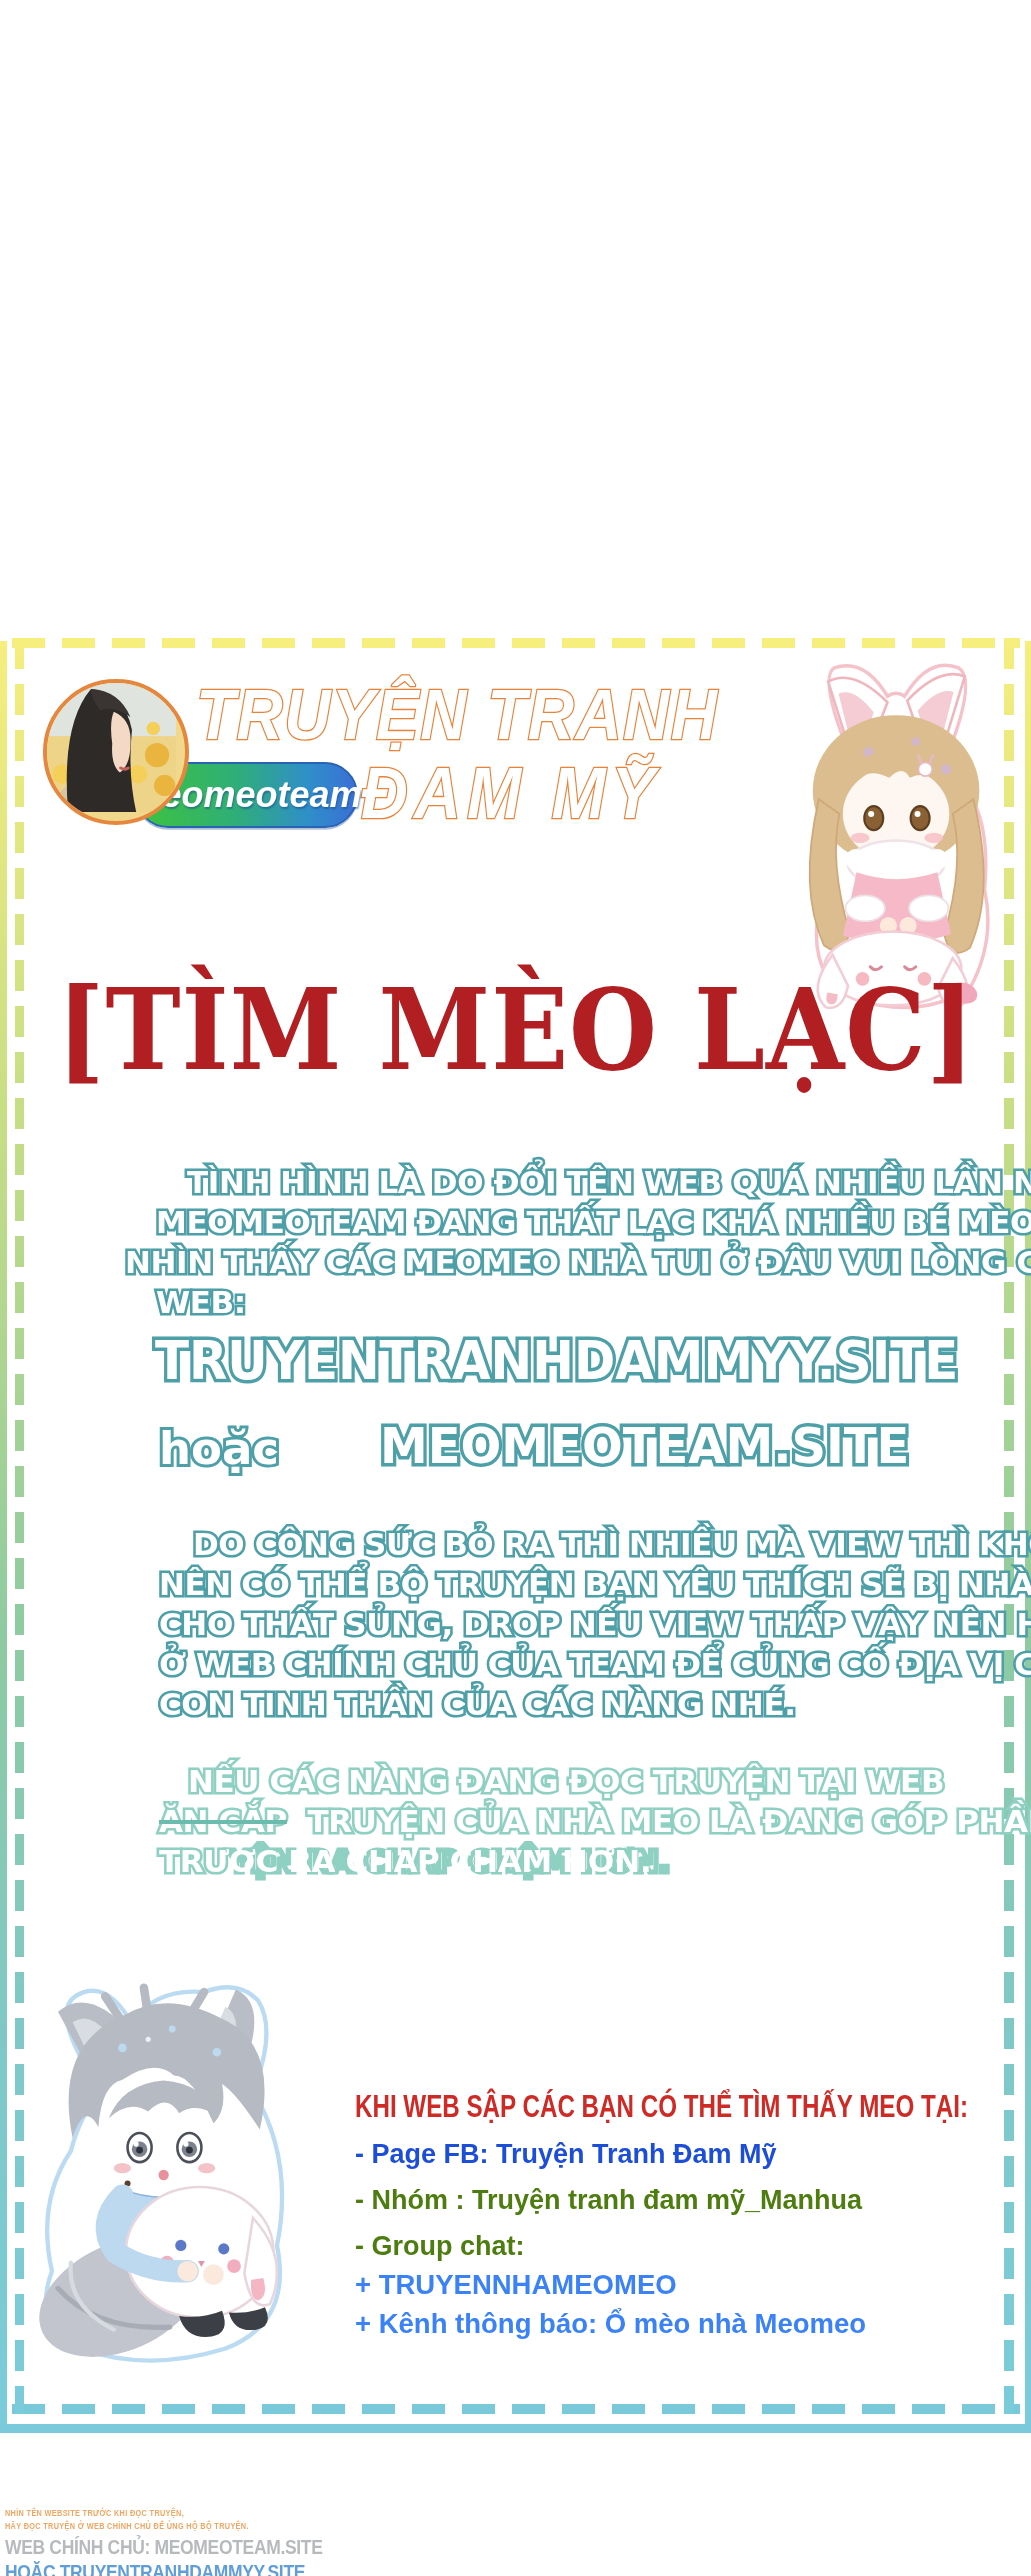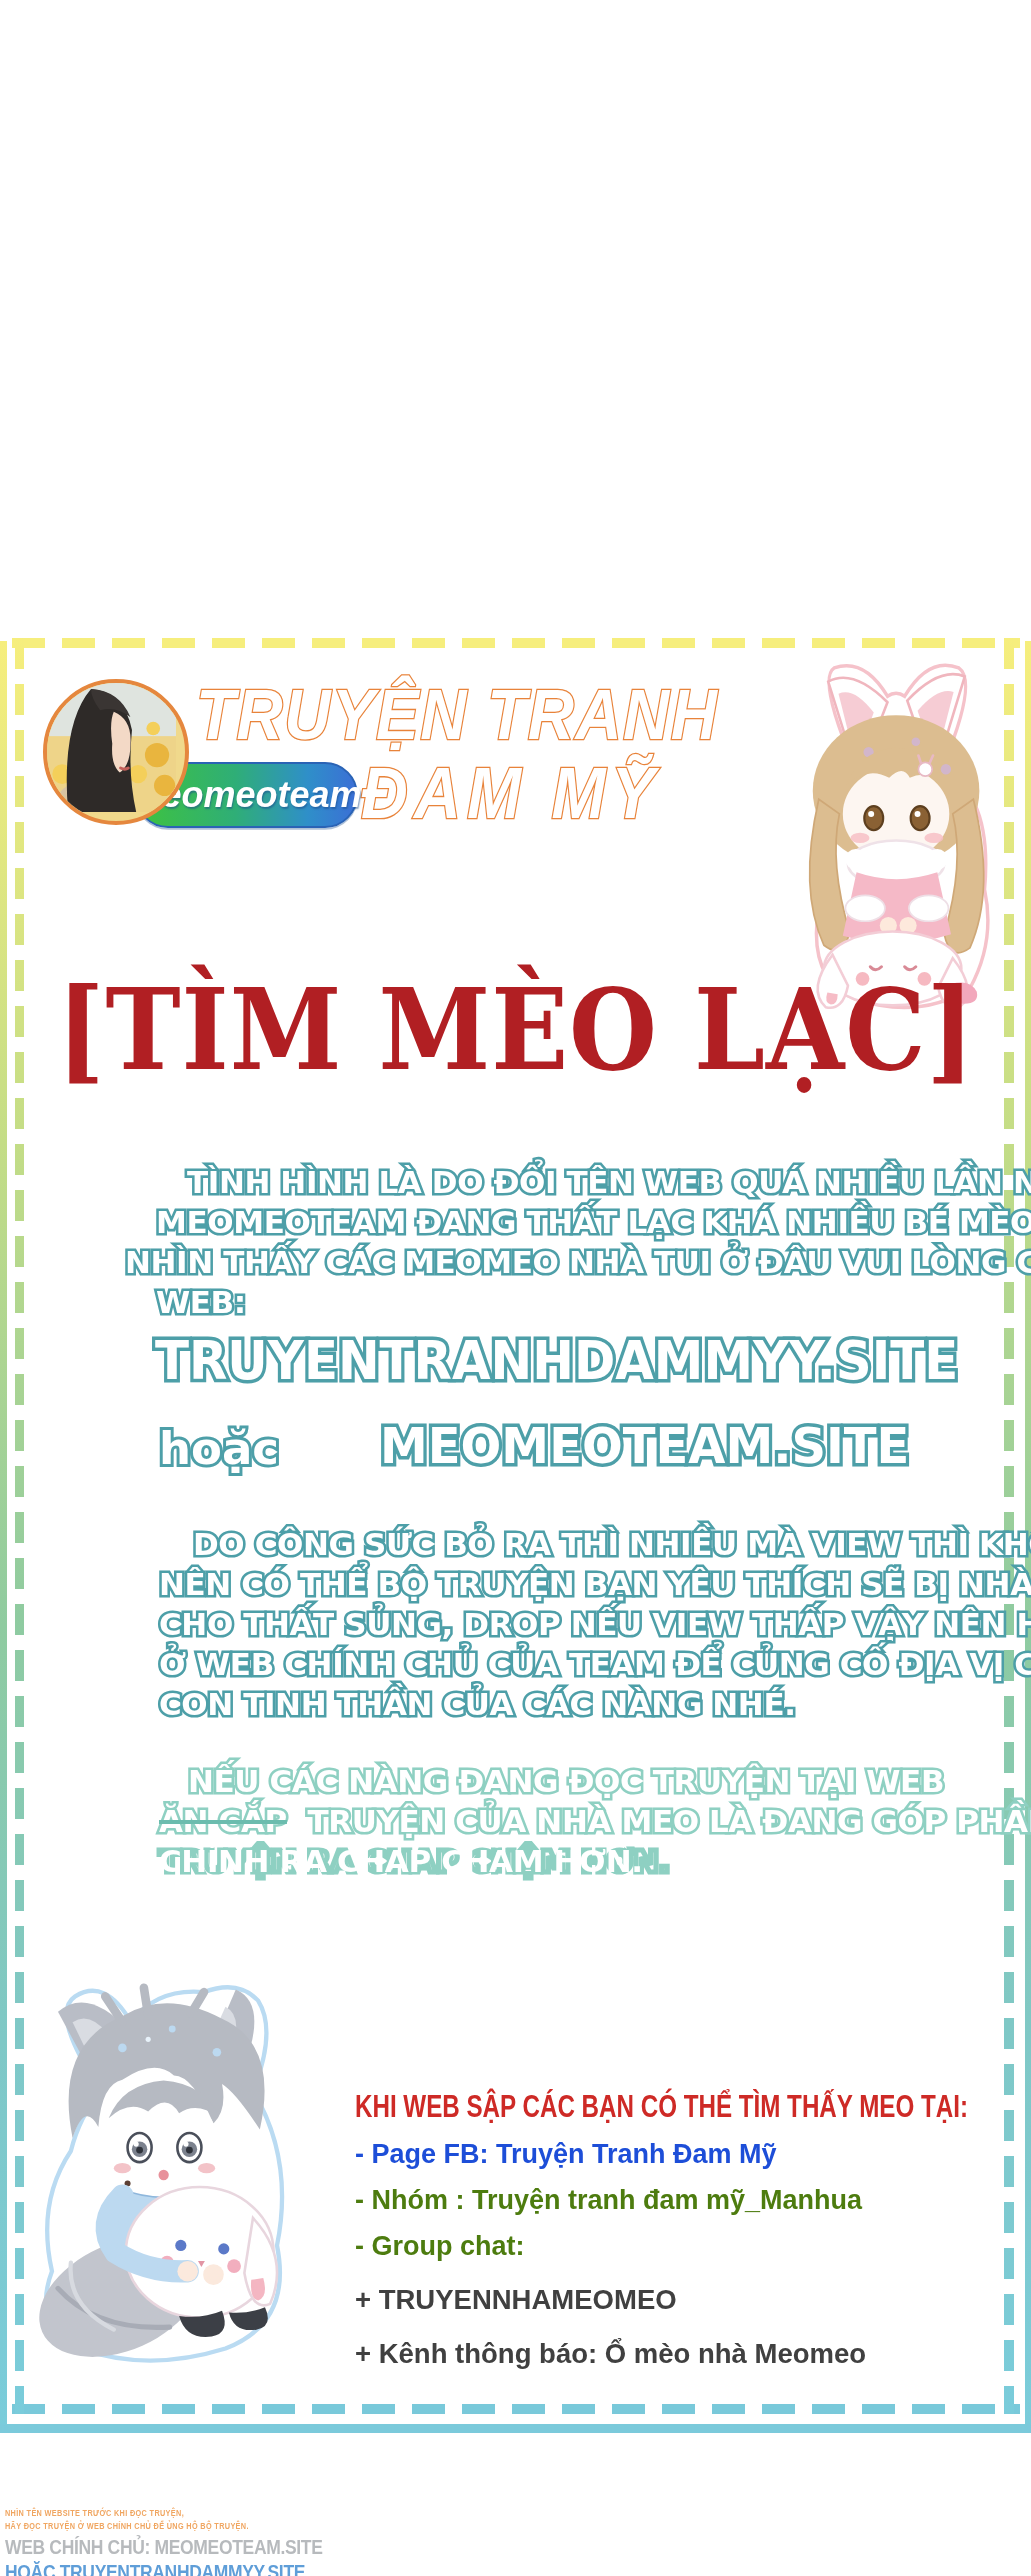--- a/index.html
+++ b/index.html
@@ -66,21 +66,21 @@
   .rest{display:inline-block;margin-left:10.3px;}
 
   
   .contacts{position:absolute;left:355px;top:2089px;width:567px;
     font-family:"Liberation Sans",sans-serif;}
   .c-heading{font-size:31px;font-weight:700;color:#ce2a26;transform:scaleX(.78);
     transform-origin:left top;white-space:nowrap;line-height:36px;}
   .c-item{font-weight:700;white-space:nowrap;}
   .c-maroon{color:#4d7c0f;font-size:27px;line-height:34px;margin-top:12px;}
   .c-item-1{color:#1d4ed8;}
-  .c-black{color:#404040;font-size:27.5px;line-height:34px;margin-top:20px;}
+  .c-black{color:#3b82f6;font-size:27.5px;line-height:34px;margin-top:5px;}
 
   
   .footer{position:absolute;left:5.2px;top:2507px;font-family:"Liberation Sans",sans-serif;}
   .f-small{font-size:8.6px;font-weight:700;color:#f0a661;transform:scaleX(.85);
     transform-origin:left;line-height:13px;letter-spacing:0.4px;white-space:nowrap;}
   .f-main{font-size:20.6px;font-weight:700;transform:scaleX(.85);transform-origin:left;
     line-height:22.4px;margin-top:2.6px;white-space:nowrap;letter-spacing:-0.4px;}
   .f-grey{color:#b7babd;}
   .f-blue{color:#5f9ed8;}
 
@@ -205,21 +205,21 @@
     <div class="line outlined" data-text="Ở WEB CHÍNH CHỦ CỦA TEAM ĐỂ CỦNG CỐ ĐỊA VỊ CHO ĐỨA">Ở WEB CHÍNH CHỦ CỦA TEAM ĐỂ CỦNG CỐ ĐỊA VỊ CHO ĐỨA</div>
     <div class="line outlined" data-text="CON TINH THẦN CỦA CÁC NÀNG NHÉ.">CON TINH THẦN CỦA CÁC NÀNG NHÉ.</div>
   </div>
 
   <div class="para p3">
     <div class="line outlined" style="margin-left:29px" data-text="NẾU CÁC NÀNG ĐANG ĐỌC TRUYỆN TẠI WEB">NẾU CÁC NÀNG ĐANG ĐỌC TRUYỆN TẠI WEB</div>
     <div class="line">
       <span class="struck outlined" data-text="ĂN CẮP">ĂN CẮP</span>
       <span class="rest outlined" data-text="TRUYỆN CỦA NHÀ MEO LÀ ĐANG GÓP PHẦN ĐỂ BỘ">TRUYỆN CỦA NHÀ MEO LÀ ĐANG GÓP PHẦN ĐỂ BỘ</span>
     </div>
-    <div class="line outlined" data-text="TRUYỆN RA CHAP CHẬM HƠN.">CHÍNH RA CHAP CHẬM HƠN.</div>
+    <div class="line outlined" data-text="TRUYỆN RA CHAP CHẬM HƠN.">TRƯỚC RA CHAP CHẬM HƠN.</div>
   </div>
 
   <div class="chibi-boy">
     <svg width="297" height="408" viewBox="0 0 345 475">
 
       <path d="M95,150 Q35,60 65,40 Q100,18 130,70 Q160,30 215,35 Q255,20 278,45 Q300,80 272,150 Q320,230 300,330 Q318,420 240,450 Q150,478 70,450 Q15,420 38,360 Q20,280 60,220 Q70,180 95,150 Z" fill="#ffffff" stroke="#badbf2" stroke-width="5"></path>
 
       <path d="M92,145 L45,58 Q80,28 128,80 Z" fill="#b9bdc6"></path>
       <path d="M90,128 L62,70 Q84,56 108,90 Z" fill="#d9dce2"></path>
       <path d="M212,125 L252,32 Q288,48 264,115 Z" fill="#b9bdc6"></path>

